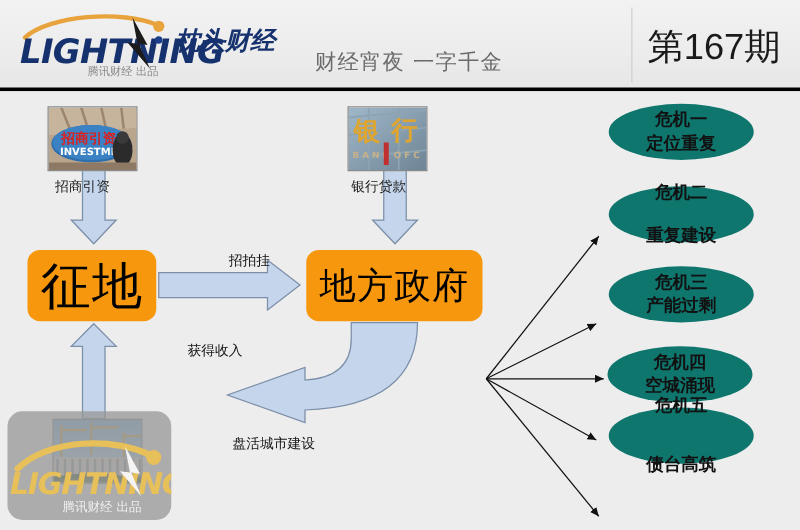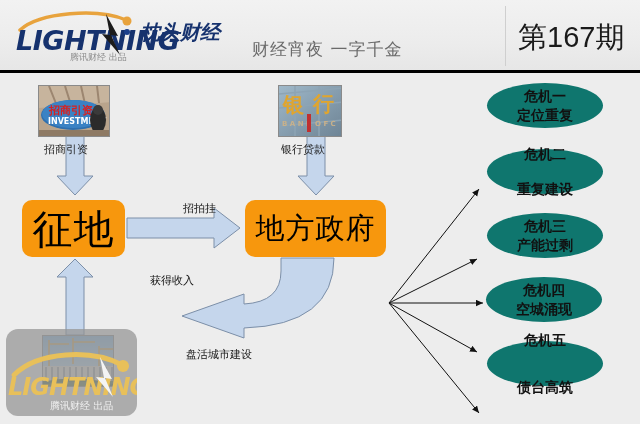--- a/index.html
+++ b/index.html
@@ -234,21 +234,21 @@
       <span>重复建设</span>
     </div>
     <div class="oval" style="left:487px; top:140px;">
       <span>危机三</span>
       <span>产能过剩</span>
     </div>
     <div class="oval" style="left:486px; top:204px;">
       <span>危机四</span>
       <span>空城涌现</span>
     </div>
-    <div class="oval" style="left:487px; top:268px;gap:28px;">
+    <div class="oval" style="left:487px; top:253px;gap:28px;">
       <span>危机五</span>
       <span>债台高筑</span>
     </div>
 
     <div class="filmstrip">
       
     </div>
 
   </div>
 </div>

